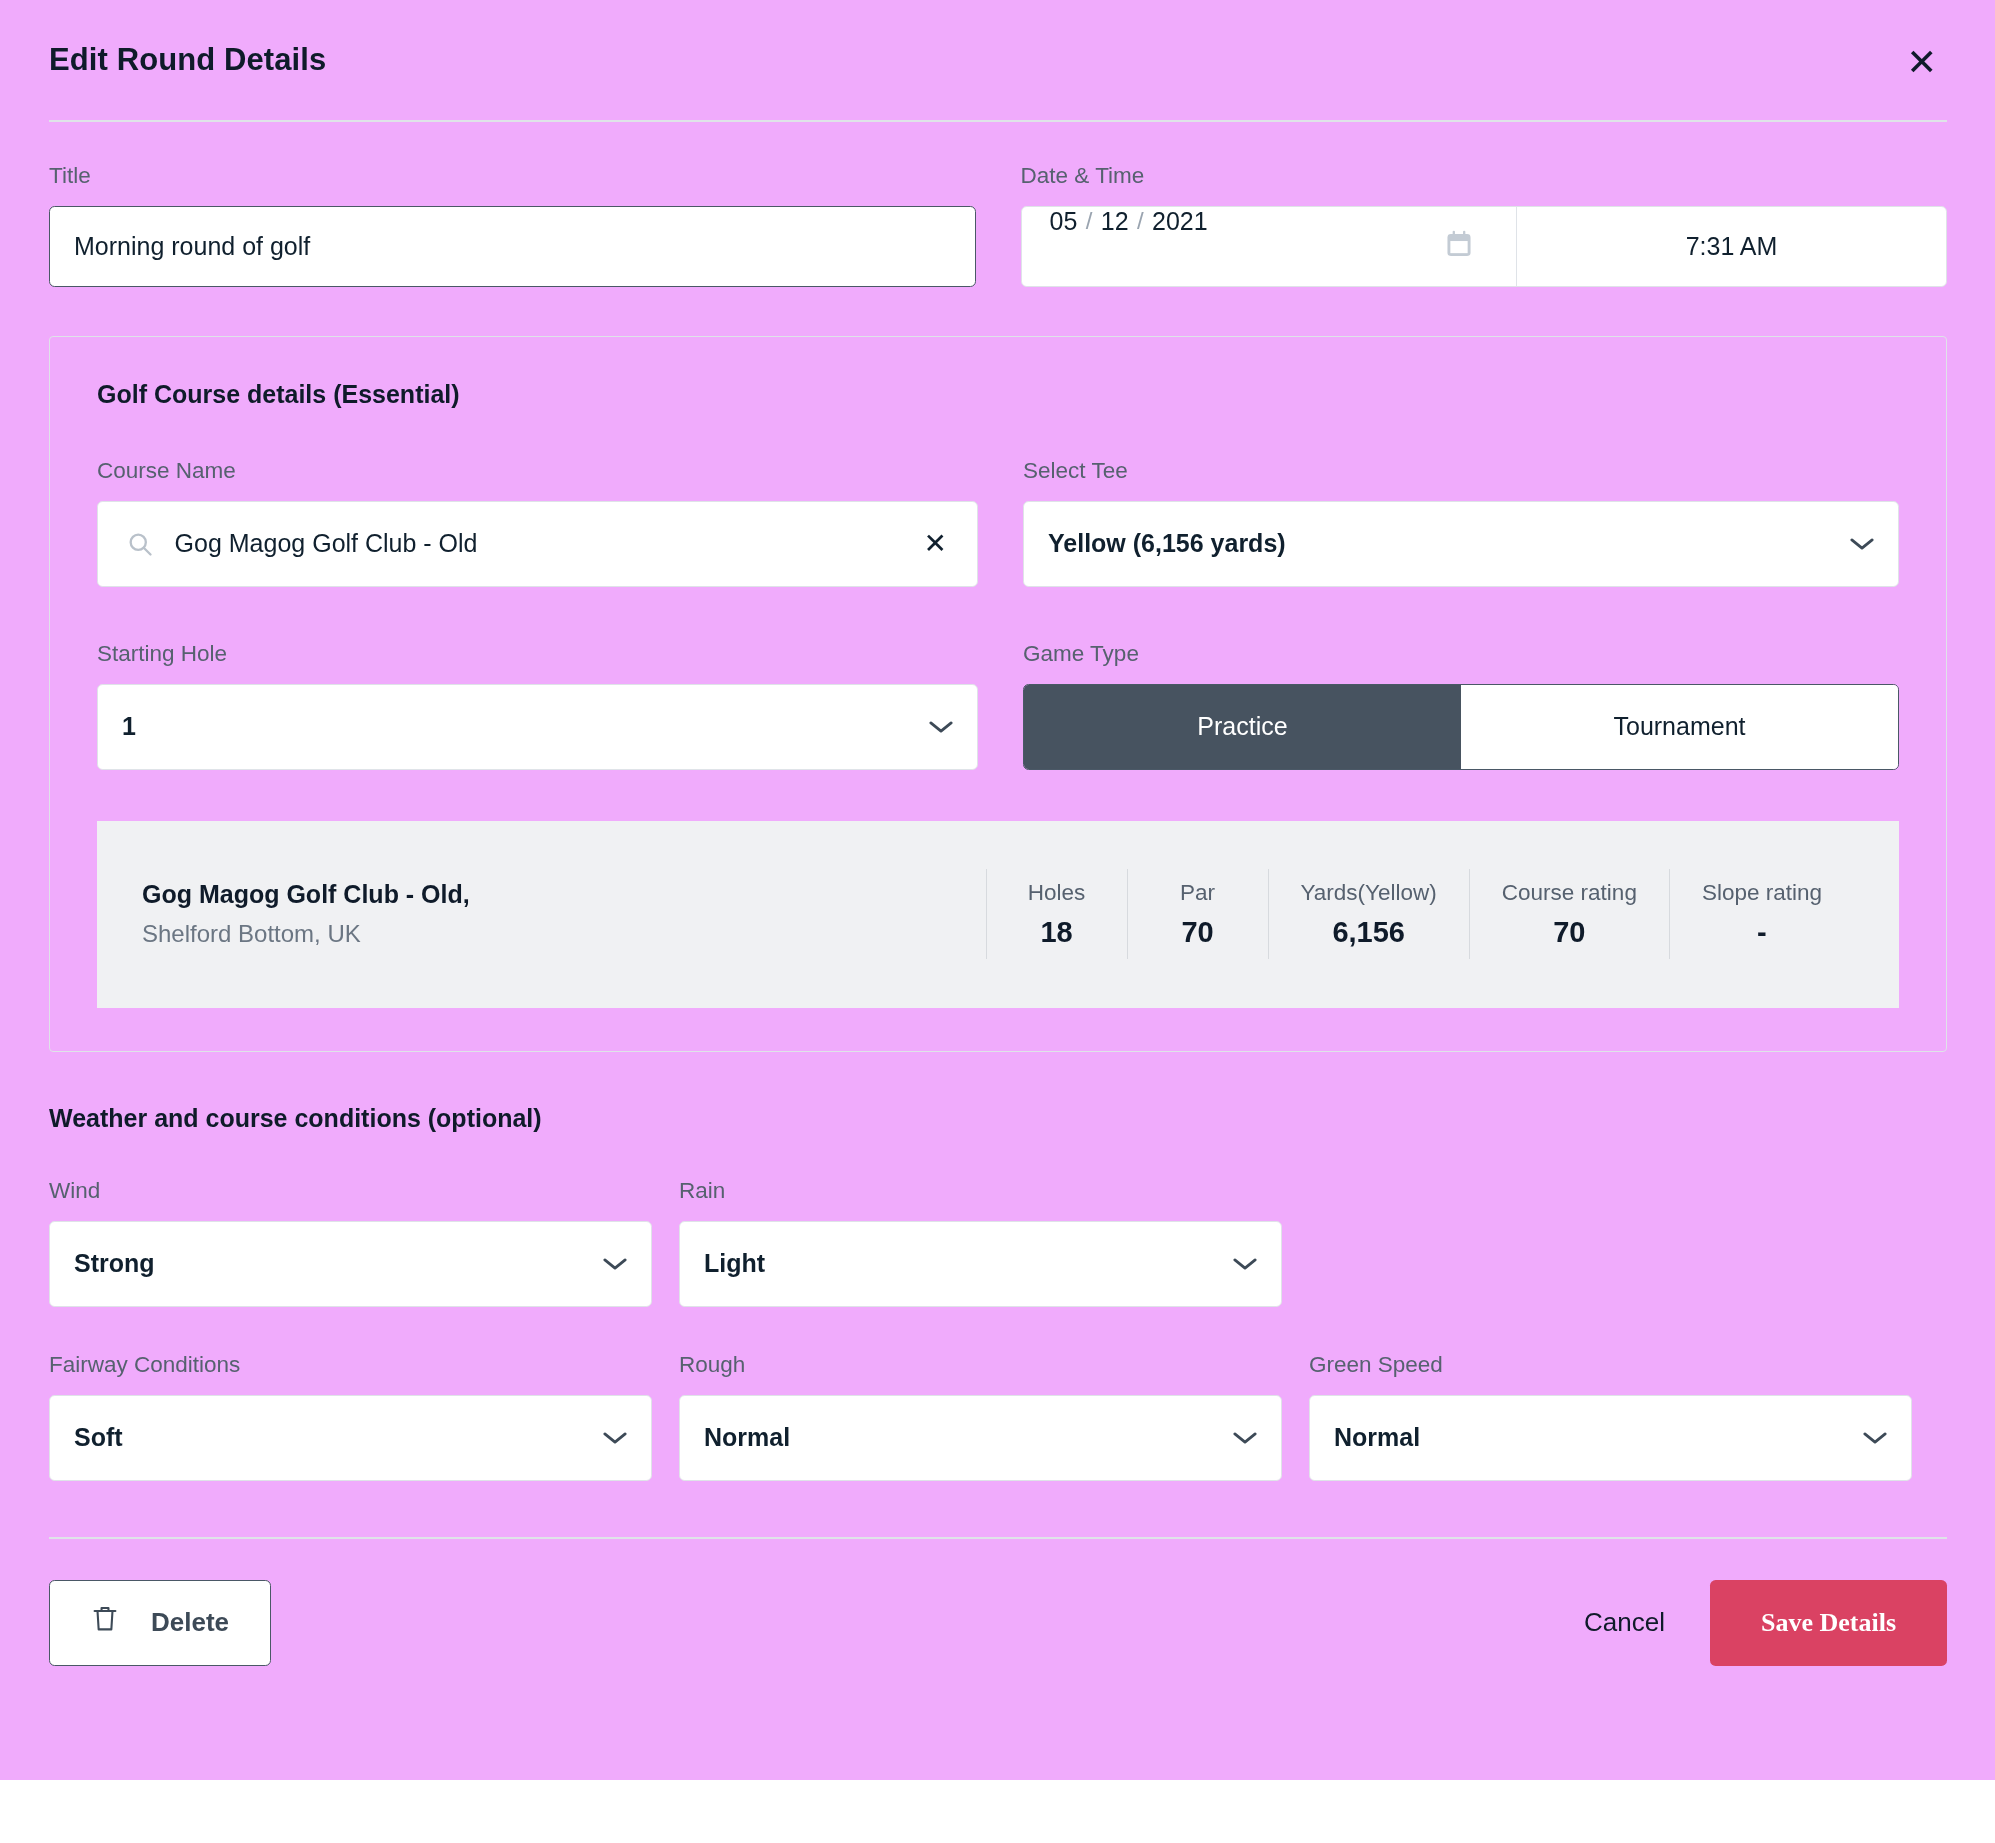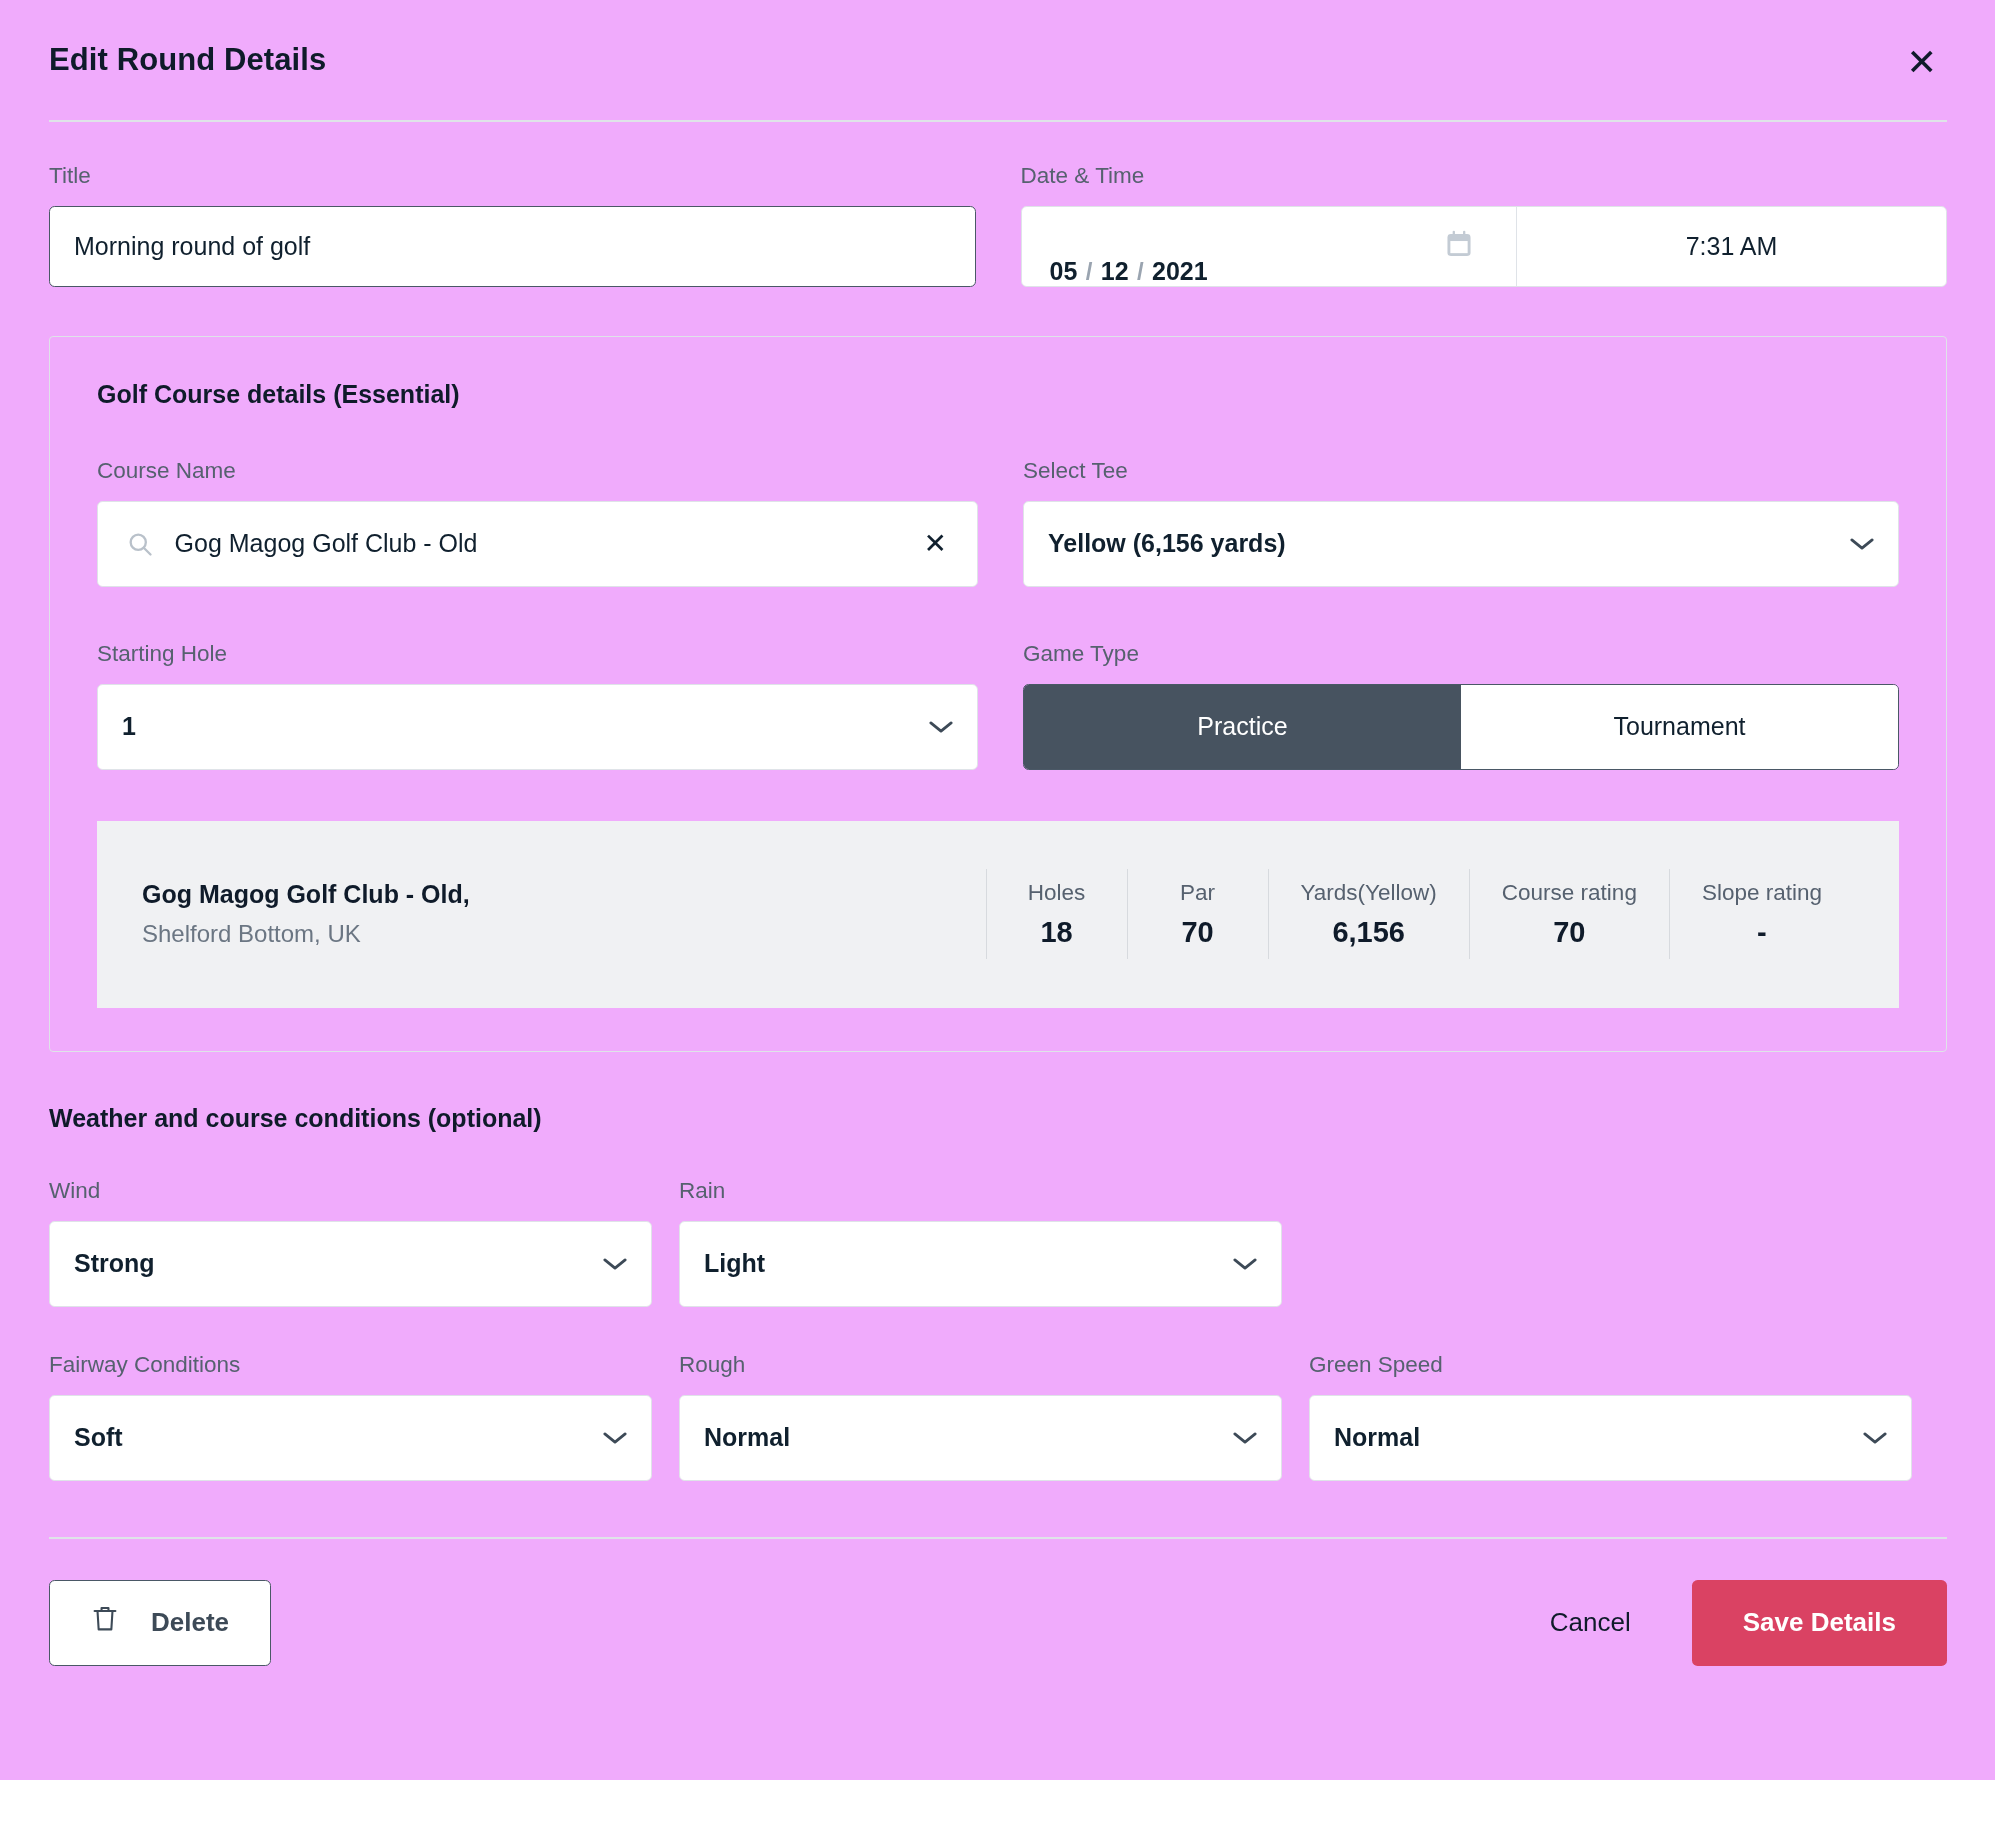--- a/index.html
+++ b/index.html
@@ -103,25 +103,24 @@
     display: flex;
     border: 1.9px solid #dfe3e8;
     border-radius: 5.6px;
     height: 81px;
     background: #fff;
     overflow: hidden;
   }
   .date-part {
     flex: 1;
     display: flex;
-    align-items: flex-end;
+    align-items: flex-start;
     position: relative;
     border-right: 1.9px solid #dfe3e8;
     padding-left: 28px;
-    font-weight: bold;
   }
   .date-seg { font-size: 25px; color: #10202e; }
   .date-sep { font-size: 24px; color: #9aa4b0; margin: 0 8.4px; }
   .cal-icon {
     position: absolute;
     right: 43px;
     top: 50%;
     transform: translateY(-50%);
     color: #c3cbd4;
   }
@@ -334,22 +333,21 @@
   .save-btn {
     height: 86px;
     padding: 0 51px;
     background: #da4263;
     color: #ffffff;
     border: none;
     border-radius: 5.6px;
     font-size: 26px;
     font-weight: bold;
     cursor: pointer;
-    font-family: Liberation Sans, sans-serif;
-    margin-left: 16px;
+    font-family: Liberation Serif, serif;
   }
 </style>
 </head>
 <body>
 
 <div class="modal">
 
   <div class="modal-header">
     <div class="modal-title">Edit Round Details</div>
     <button class="close-btn">✕</button>

